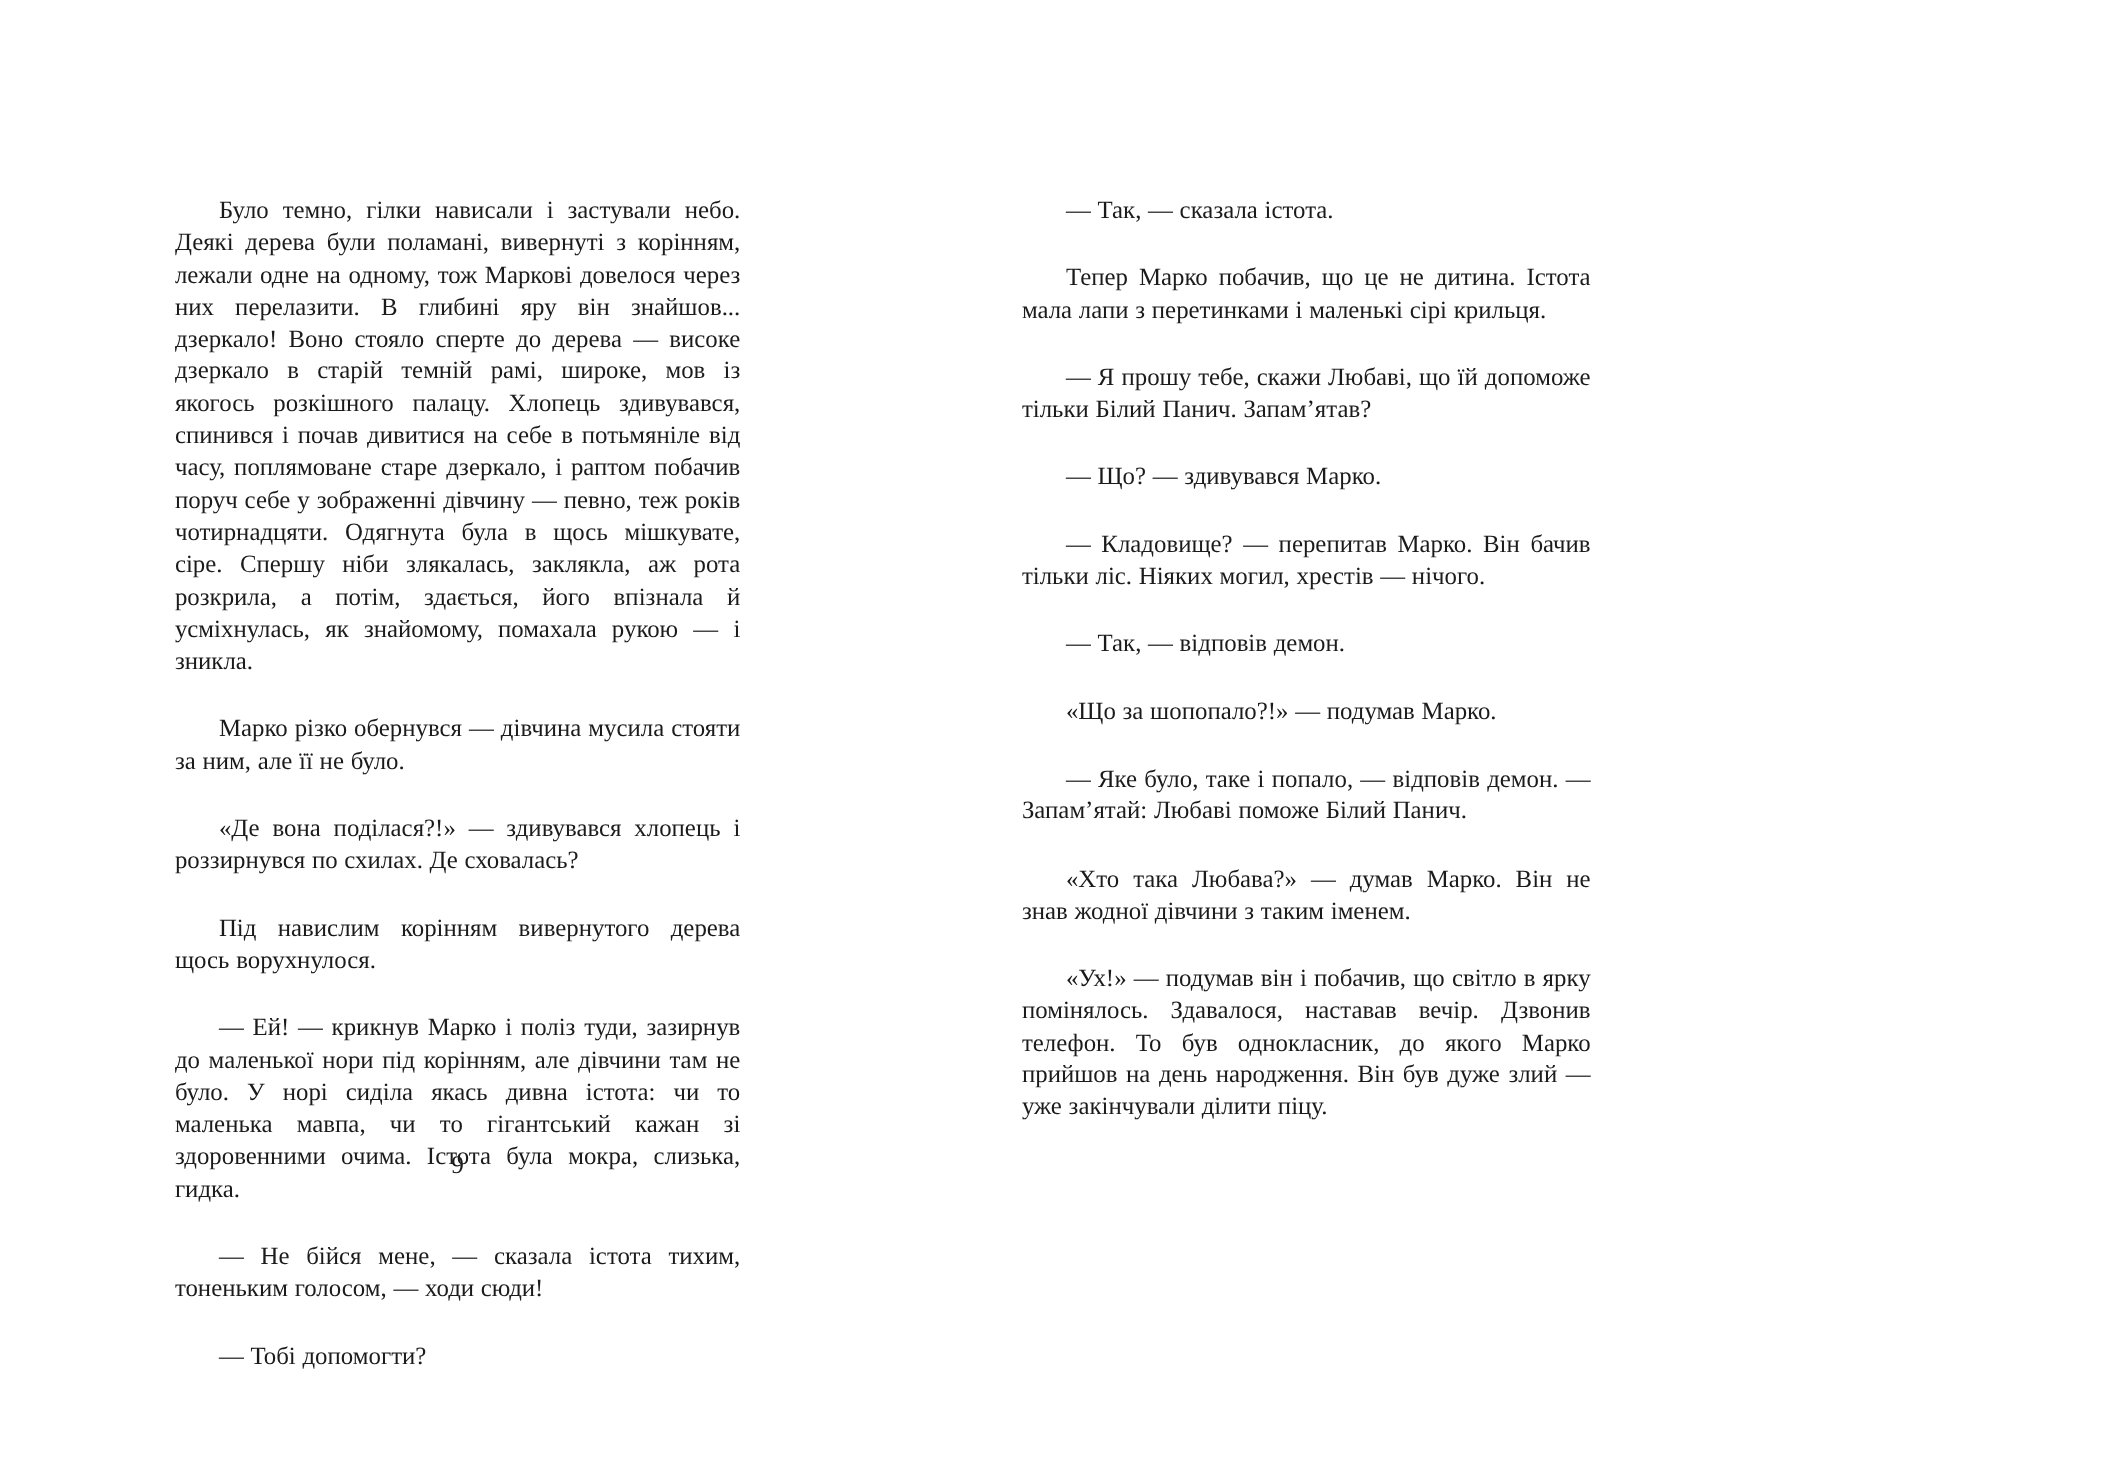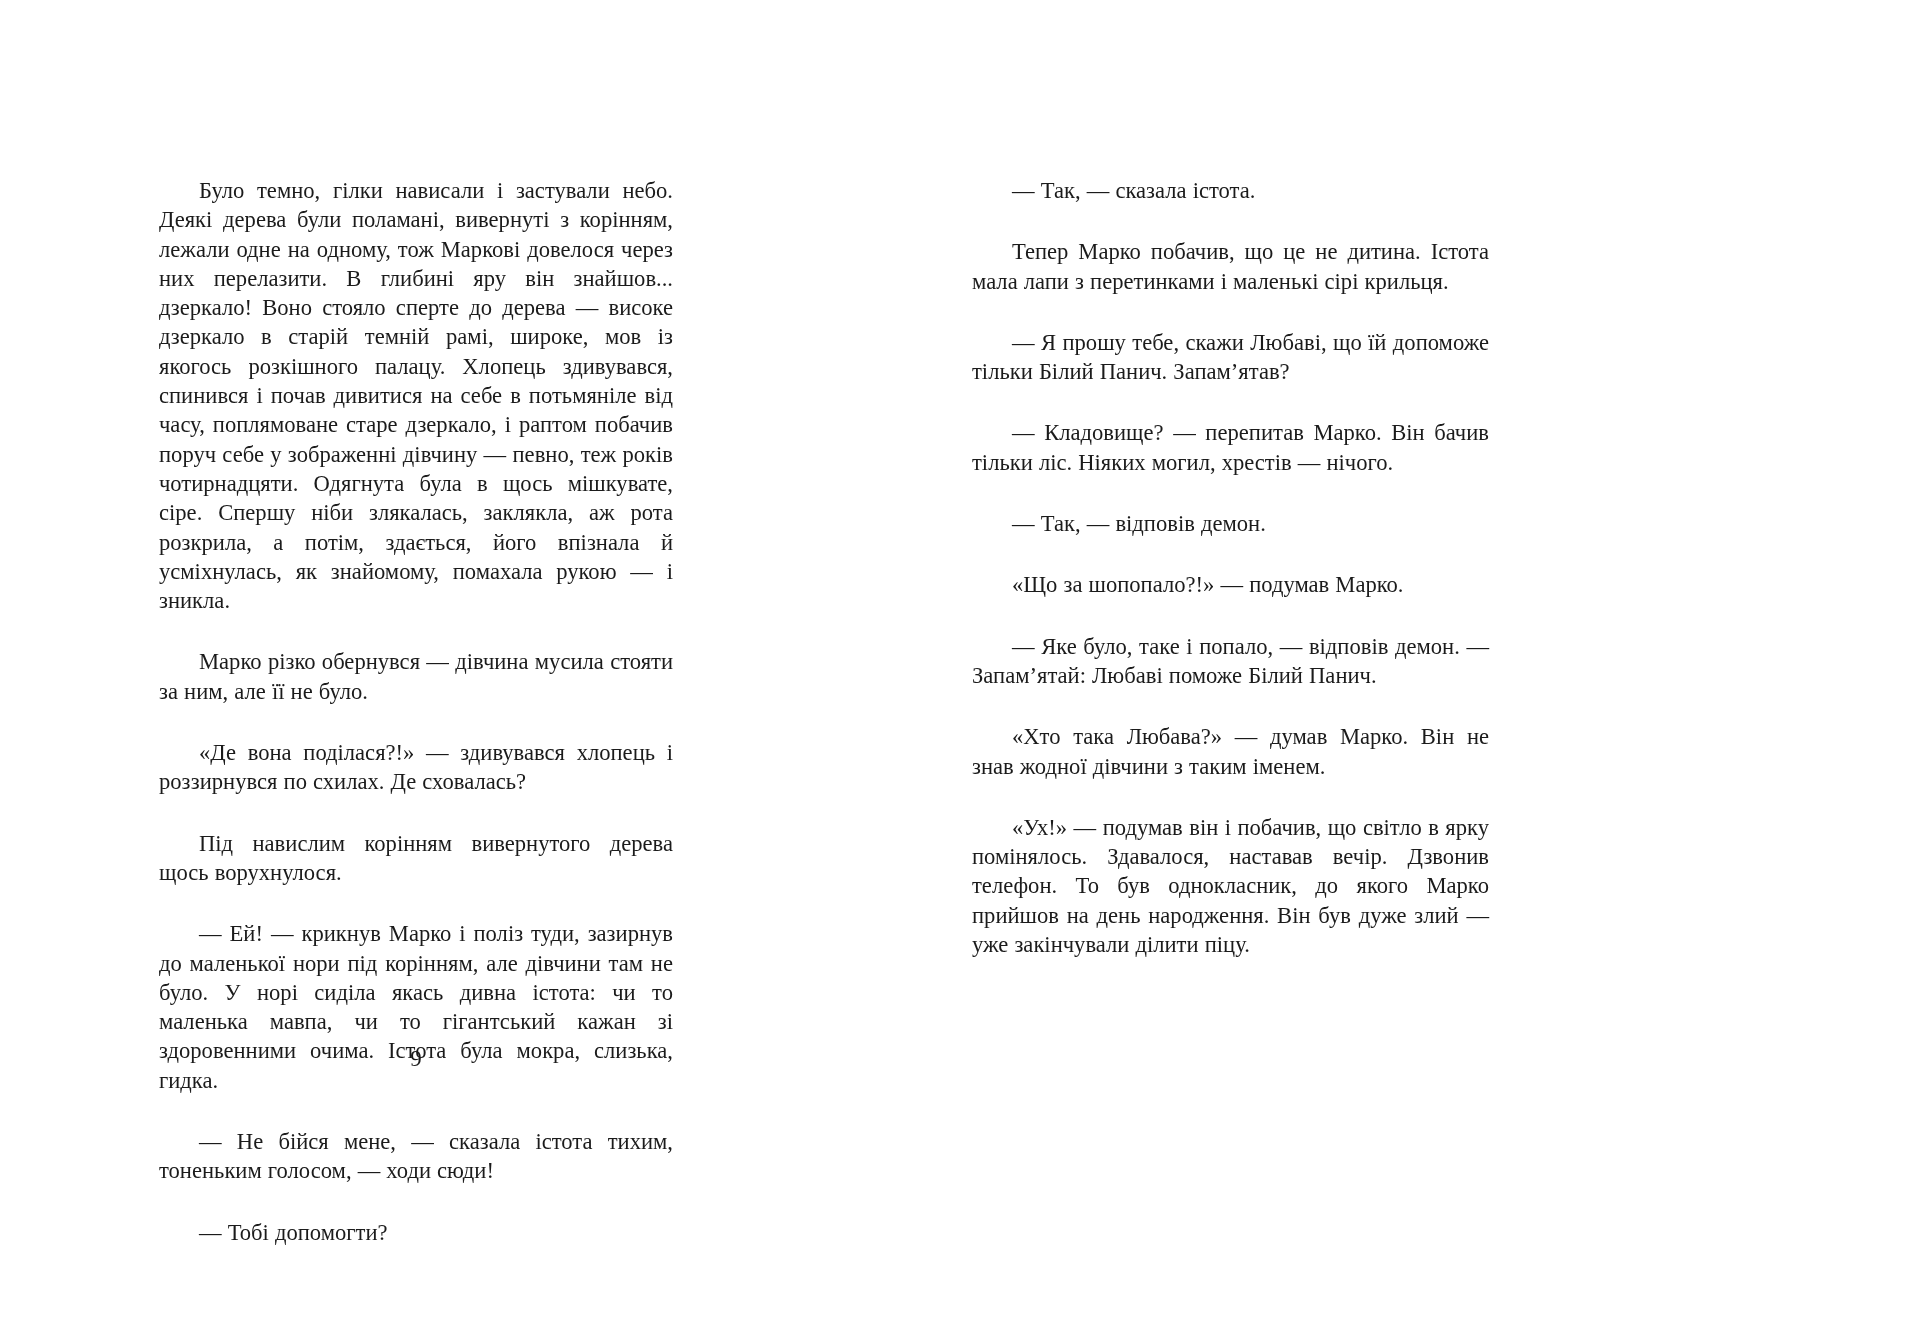--- a/index.html
+++ b/index.html
@@ -17,21 +17,21 @@
   }
   .page-column {
     position: absolute;
     top: 112px;
   }
   .page-column.left {
     left: 95px;
     width: 578px;
   }
   .page-column.right {
-    left: 908px;
+    left: 865px;
     width: 581px;
   }
   p.para {
     font-size: 22.6px;
     line-height: 29.3px;
     text-align: justify;
     text-indent: 40px;
     color: #1b1b1b;
     word-spacing: 0.02em;
   }
@@ -59,20 +59,21 @@
     <p class="para">— Не бійся мене, — сказала істота тихим, тоненьким голосом, — ходи сюди!</p>
     <p class="para">— Тобі допомогти?</p>
   </div>
 
   <div class="page-number">9</div>
 
   <div class="page-column right">
     <p class="para">— Так, — сказала істота.</p>
     <p class="para">Тепер Марко побачив, що це не дитина. Істота мала лапи з перетинками і маленькі сірі крильця.</p>
     <p class="para">— Я прошу тебе, скажи Любаві, що їй допоможе тільки Білий Панич. Запам’ятав?</p>
+    <p class="para">— Що? — здивувався Марко.</p>
     <p class="para">— Кладовище? — перепитав Марко. Він бачив тільки ліс. Ніяких могил, хрестів — нічого.</p>
     <p class="para">— Так, — відповів демон.</p>
     <p class="para">«Що за шопопало?!» — подумав Марко.</p>
     <p class="para">— Яке було, таке і попало, — відповів демон. — Запам’ятай: Любаві поможе Білий Панич.</p>
     <p class="para">«Хто така Любава?» — думав Марко. Він не знав жодної дівчини з таким іменем.</p>
     <p class="para">«Ух!» — подумав він і побачив, що світло в ярку помінялось. Здавалося, наставав вечір. Дзвонив телефон. То був однокласник, до якого Марко прийшов на день народження. Він був дуже злий — уже закінчували ділити піцу.</p>
   </div>
 
 </div>
 

